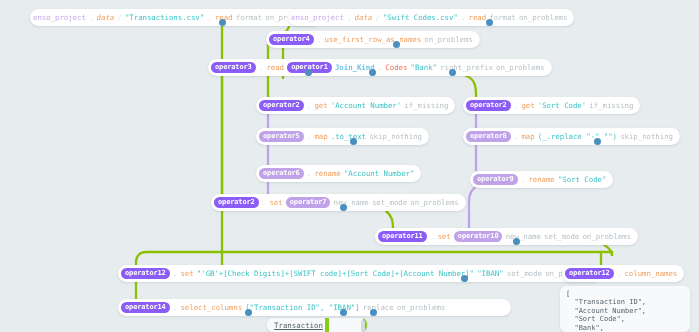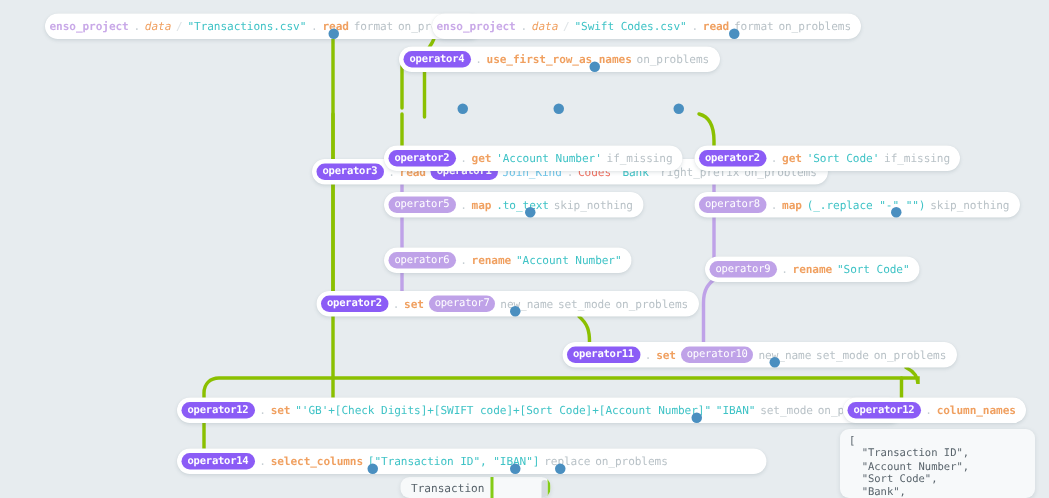--- a/index.html
+++ b/index.html
@@ -45,31 +45,31 @@
     padding: 1.5px 4px 1.8px 4px;
     font-weight: bold;
     font-size: 7px;
     letter-spacing: -0.15px;
   }
   .t-var-purple {
     background: #bfa2e8;
     color: #ffffff;
     border-radius: 8px;
     padding: 1.5px 4px 1.8px 4px;
-    font-weight: normal;
+    font-weight: bold;
     font-size: 7px;
     letter-spacing: -0.15px;
   }
-  .t-method { color: #f0a060; font-weight: bold; }
+  .t-method { color: #f0a060; }
   .t-string { color: #3fc3c6; }
   .t-arg    { color: #b9c2c7; }
-  .t-type   { color: #6ec5e8; }
+  .t-type   { color: #6ec5e8; font-weight: bold; }
   .t-enum   { color: #f07060; }
   .t-punct  { color: #c6ced3; }
-  .t-lib    { color: #c9a9e8; font-weight: bold; }
+  .t-lib    { color: #c9a9e8; }
   .t-data   { color: #f0a060; font-style: italic; }
   .t-slash  { color: #dfe4e7; }
 
   .port {
     position: absolute;
     width: 7px; height: 7px;
     border-radius: 50%;
     background: #4a8fc0;
     z-index: 7;
   }
@@ -88,22 +88,23 @@
     padding: 4px 6px;
     white-space: pre;
   }
   .viz-table {
     display: flex;
     font-size: 7.4px;
     color: #58636b;
   }
   .viz-cell {
     padding: 3px 7px;
-    border-right: 2px solid #84cc16;
+    border-right: 4px solid #84cc16;
     box-sizing: border-box;
+    text-decoration: underline;
   }
   .viz-scroll {
     position: absolute;
     right: 2px; top: 2px;
     width: 4px; height: 16px;
     border-radius: 2px;
     background: #d4dade;
   }
 </style>
 </head>
@@ -170,21 +171,21 @@
         <span class="tok t-method">read</span>
         <span class="tok t-arg">format</span>
         <span class="tok t-arg">on_problems</span>
       </div>
       <div class="node" style="left: 266px; top: 31px; min-width: 189px;">
         <span class="tok t-var-green">operator4</span>
         <span class="tok t-punct">.</span>
         <span class="tok t-method">use_first_row_as_names</span>
         <span class="tok t-arg">on_problems</span>
       </div>
-      <div class="node" style="left: 208px; top: 59px; min-width: 305px; margin-top: 47px;">
+      <div class="node" style="left: 208px; top: 59px; min-width: 305px;">
         <span class="tok t-var-green">operator3</span>
         <span class="tok t-punct">.</span>
         <span class="tok t-method">read</span>
         <span class="tok t-var-green">operator1</span>
         <span class="tok t-type">Join_Kind</span>
         <span class="tok t-punct">.</span>
         <span class="tok t-enum">Codes</span>
         <span class="tok t-string">"Bank"</span>
         <span class="tok t-arg">right_prefix</span>
         <span class="tok t-arg">on_problems</span>

